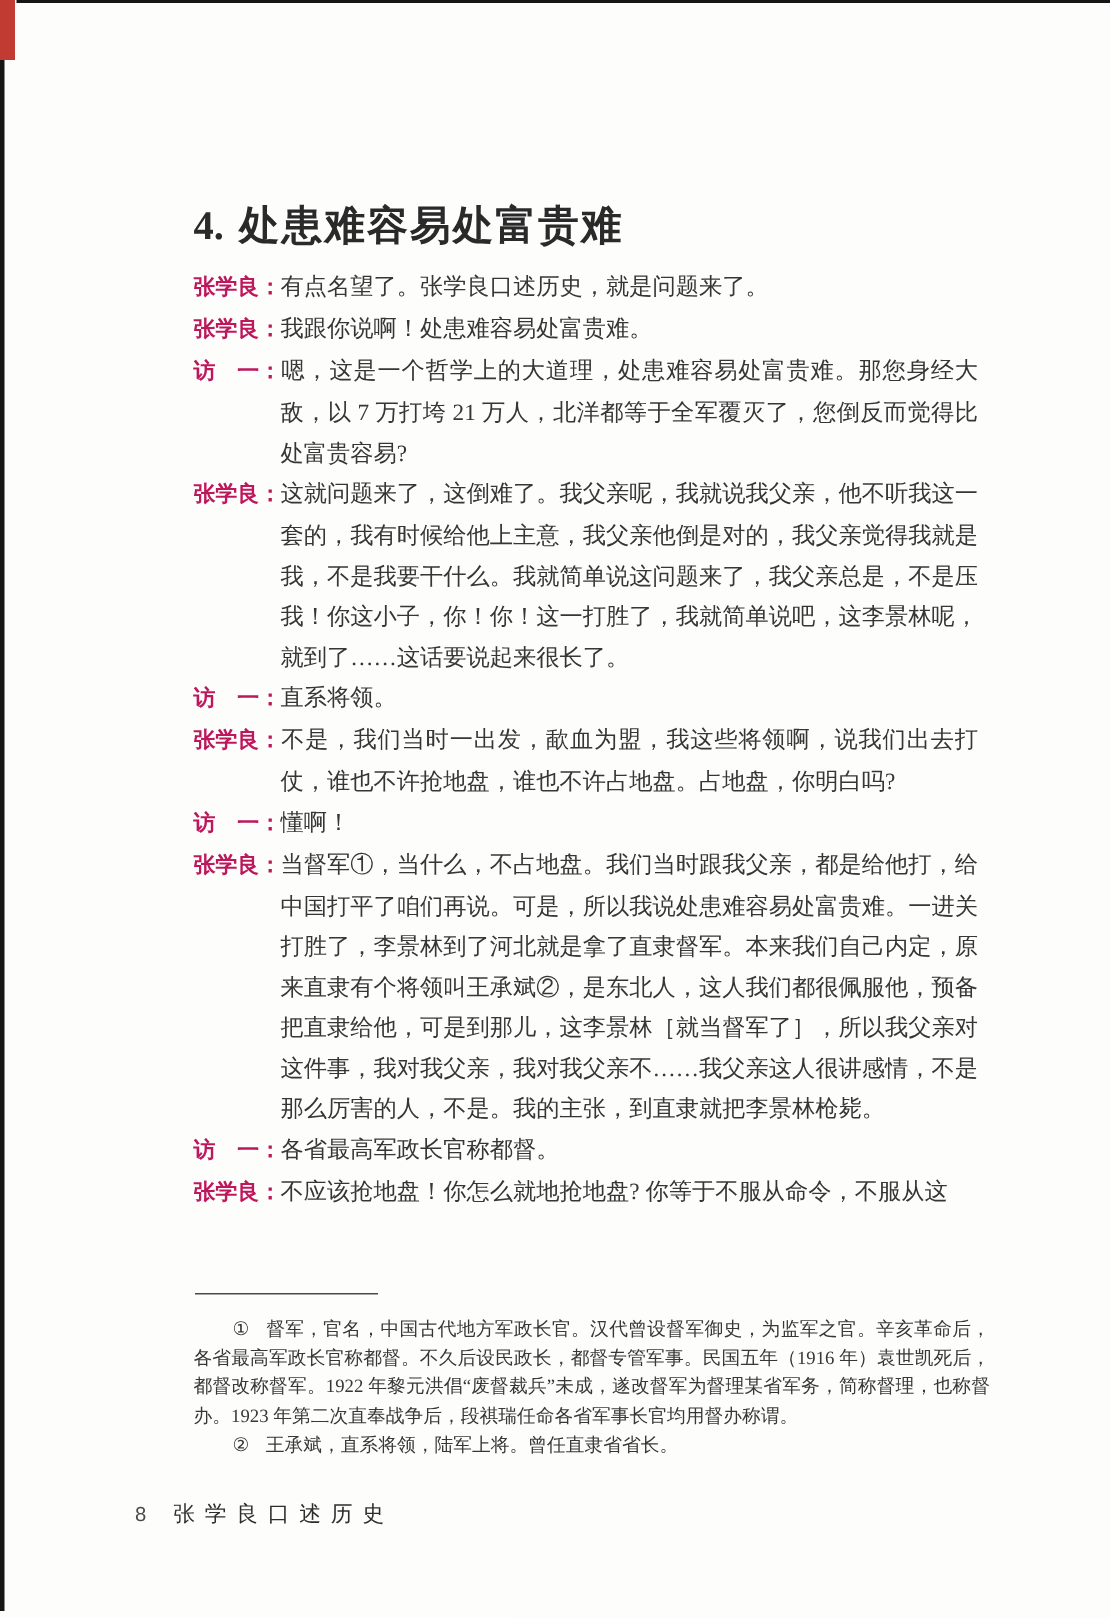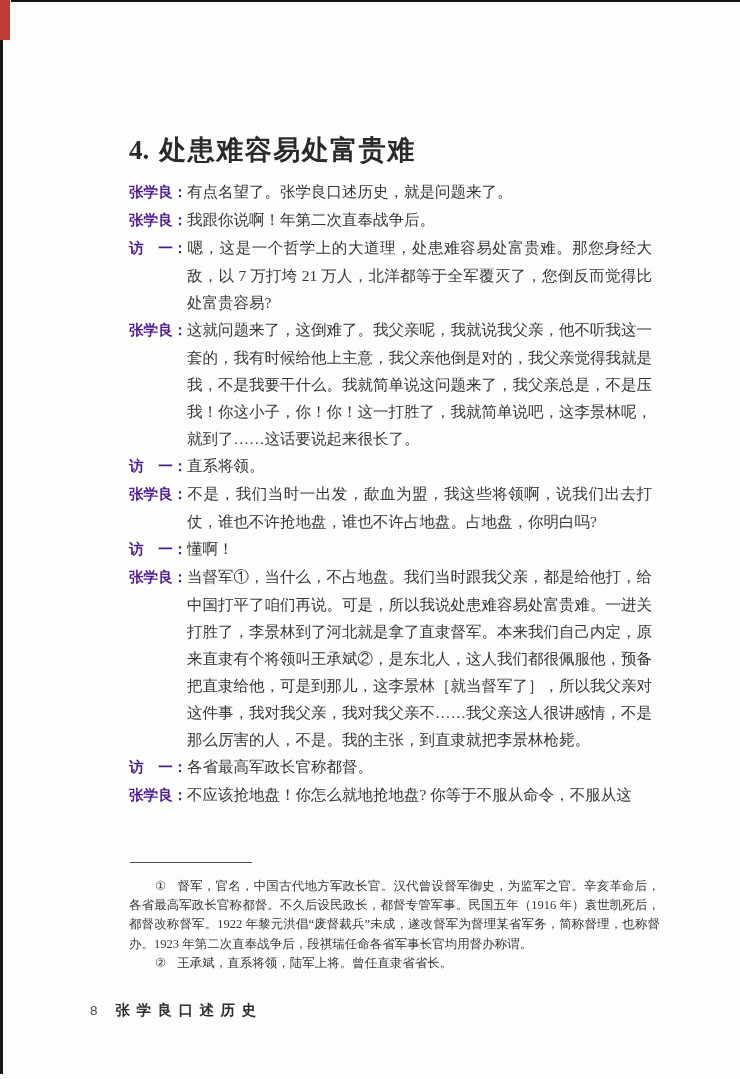--- a/index.html
+++ b/index.html
@@ -37,21 +37,21 @@
     position: absolute; left: 129px; top: 178px; width: 523px;
   }
   .para {
     margin: 0; padding-left: 58px;
     font-size: 15.5px; line-height: 27px;
     text-align: justify; color: #363636;
   }
   .speaker {
     display: inline-block; width: 58px; margin-left: -58px;
     font-family: Liberation Serif, serif;
-    font-weight: bold; font-size: 14.6px; color: #4c1d95;
+    font-weight: bold; font-size: 14.6px; color: #be185d;
     white-space: nowrap; vertical-align: baseline;
   }
   
   .footnote-rule {
     position: absolute; left: 130px; top: 862px; width: 122px; height: 0;
     border-top: 1.5px solid #4a4a4a;
   }
   .footnotes {
     position: absolute; left: 129px; top: 877px; width: 531px;
   }
@@ -64,40 +64,40 @@
   .footer {
     position: absolute; left: 90px; top: 1000px; height: 20px;
     white-space: nowrap;
   }
   .pagenum {
     font-size: 13.5px; color: #4a4a4a;
     font-family: "Liberation Sans", sans-serif;
     vertical-align: middle;
   }
   .booktitle {
-    margin-left: 14px; font-size: 14.5px; font-weight: bold;
+    margin-left: 14px; font-size: 14.5px; font-weight: normal;
     letter-spacing: 6.5px; color: #2d2d2d; vertical-align: middle;
   }
 </style>
 </head>
 <body>
 
 <div class="page">
 
   <div class="scan-edge-left"></div>
   <div class="scan-edge-top"></div>
   <div class="corner-mark"></div>
 
   <h1 class="title">
     <span class="num">4.</span><span>处患难容易处富贵难</span>
   </h1>
 
   <div class="dialogue" id="dialogue">
       <p class="para"><span class="speaker">张学良：</span><span>有点名望了。张学良口述历史，就是问题来了。</span></p>
-      <p class="para"><span class="speaker">张学良：</span><span>我跟你说啊！年第二次直奉战争后。</span></p>
+      <p class="para"><span class="speaker">张学良：</span><span>我跟你说啊！处患难容易处富贵难。</span></p>
       <p class="para"><span class="speaker">访　一：</span><span>嗯，这是一个哲学上的大道理，处患难容易处富贵难。那您身经大敌，以 7 万打垮 21 万人，北洋都等于全军覆灭了，您倒反而觉得比处富贵容易?</span></p>
       <p class="para"><span class="speaker">张学良：</span><span>这就问题来了，这倒难了。我父亲呢，我就说我父亲，他不听我这一套的，我有时候给他上主意，我父亲他倒是对的，我父亲觉得我就是我，不是我要干什么。我就简单说这问题来了，我父亲总是，不是压我！你这小子，你！你！这一打胜了，我就简单说吧，这李景林呢，就到了……这话要说起来很长了。</span></p>
       <p class="para"><span class="speaker">访　一：</span><span>直系将领。</span></p>
       <p class="para"><span class="speaker">张学良：</span><span>不是，我们当时一出发，歃血为盟，我这些将领啊，说我们出去打仗，谁也不许抢地盘，谁也不许占地盘。占地盘，你明白吗?</span></p>
       <p class="para"><span class="speaker">访　一：</span><span>懂啊！</span></p>
       <p class="para"><span class="speaker">张学良：</span><span>当督军①，当什么，不占地盘。我们当时跟我父亲，都是给他打，给中国打平了咱们再说。可是，所以我说处患难容易处富贵难。一进关打胜了，李景林到了河北就是拿了直隶督军。本来我们自己内定，原来直隶有个将领叫王承斌②，是东北人，这人我们都很佩服他，预备把直隶给他，可是到那儿，这李景林［就当督军了］，所以我父亲对这件事，我对我父亲，我对我父亲不……我父亲这人很讲感情，不是那么厉害的人，不是。我的主张，到直隶就把李景林枪毙。</span></p>
       <p class="para"><span class="speaker">访　一：</span><span>各省最高军政长官称都督。</span></p>
       <p class="para"><span class="speaker">张学良：</span><span>不应该抢地盘！你怎么就地抢地盘? 你等于不服从命令，不服从这</span></p>
     </div>
 

